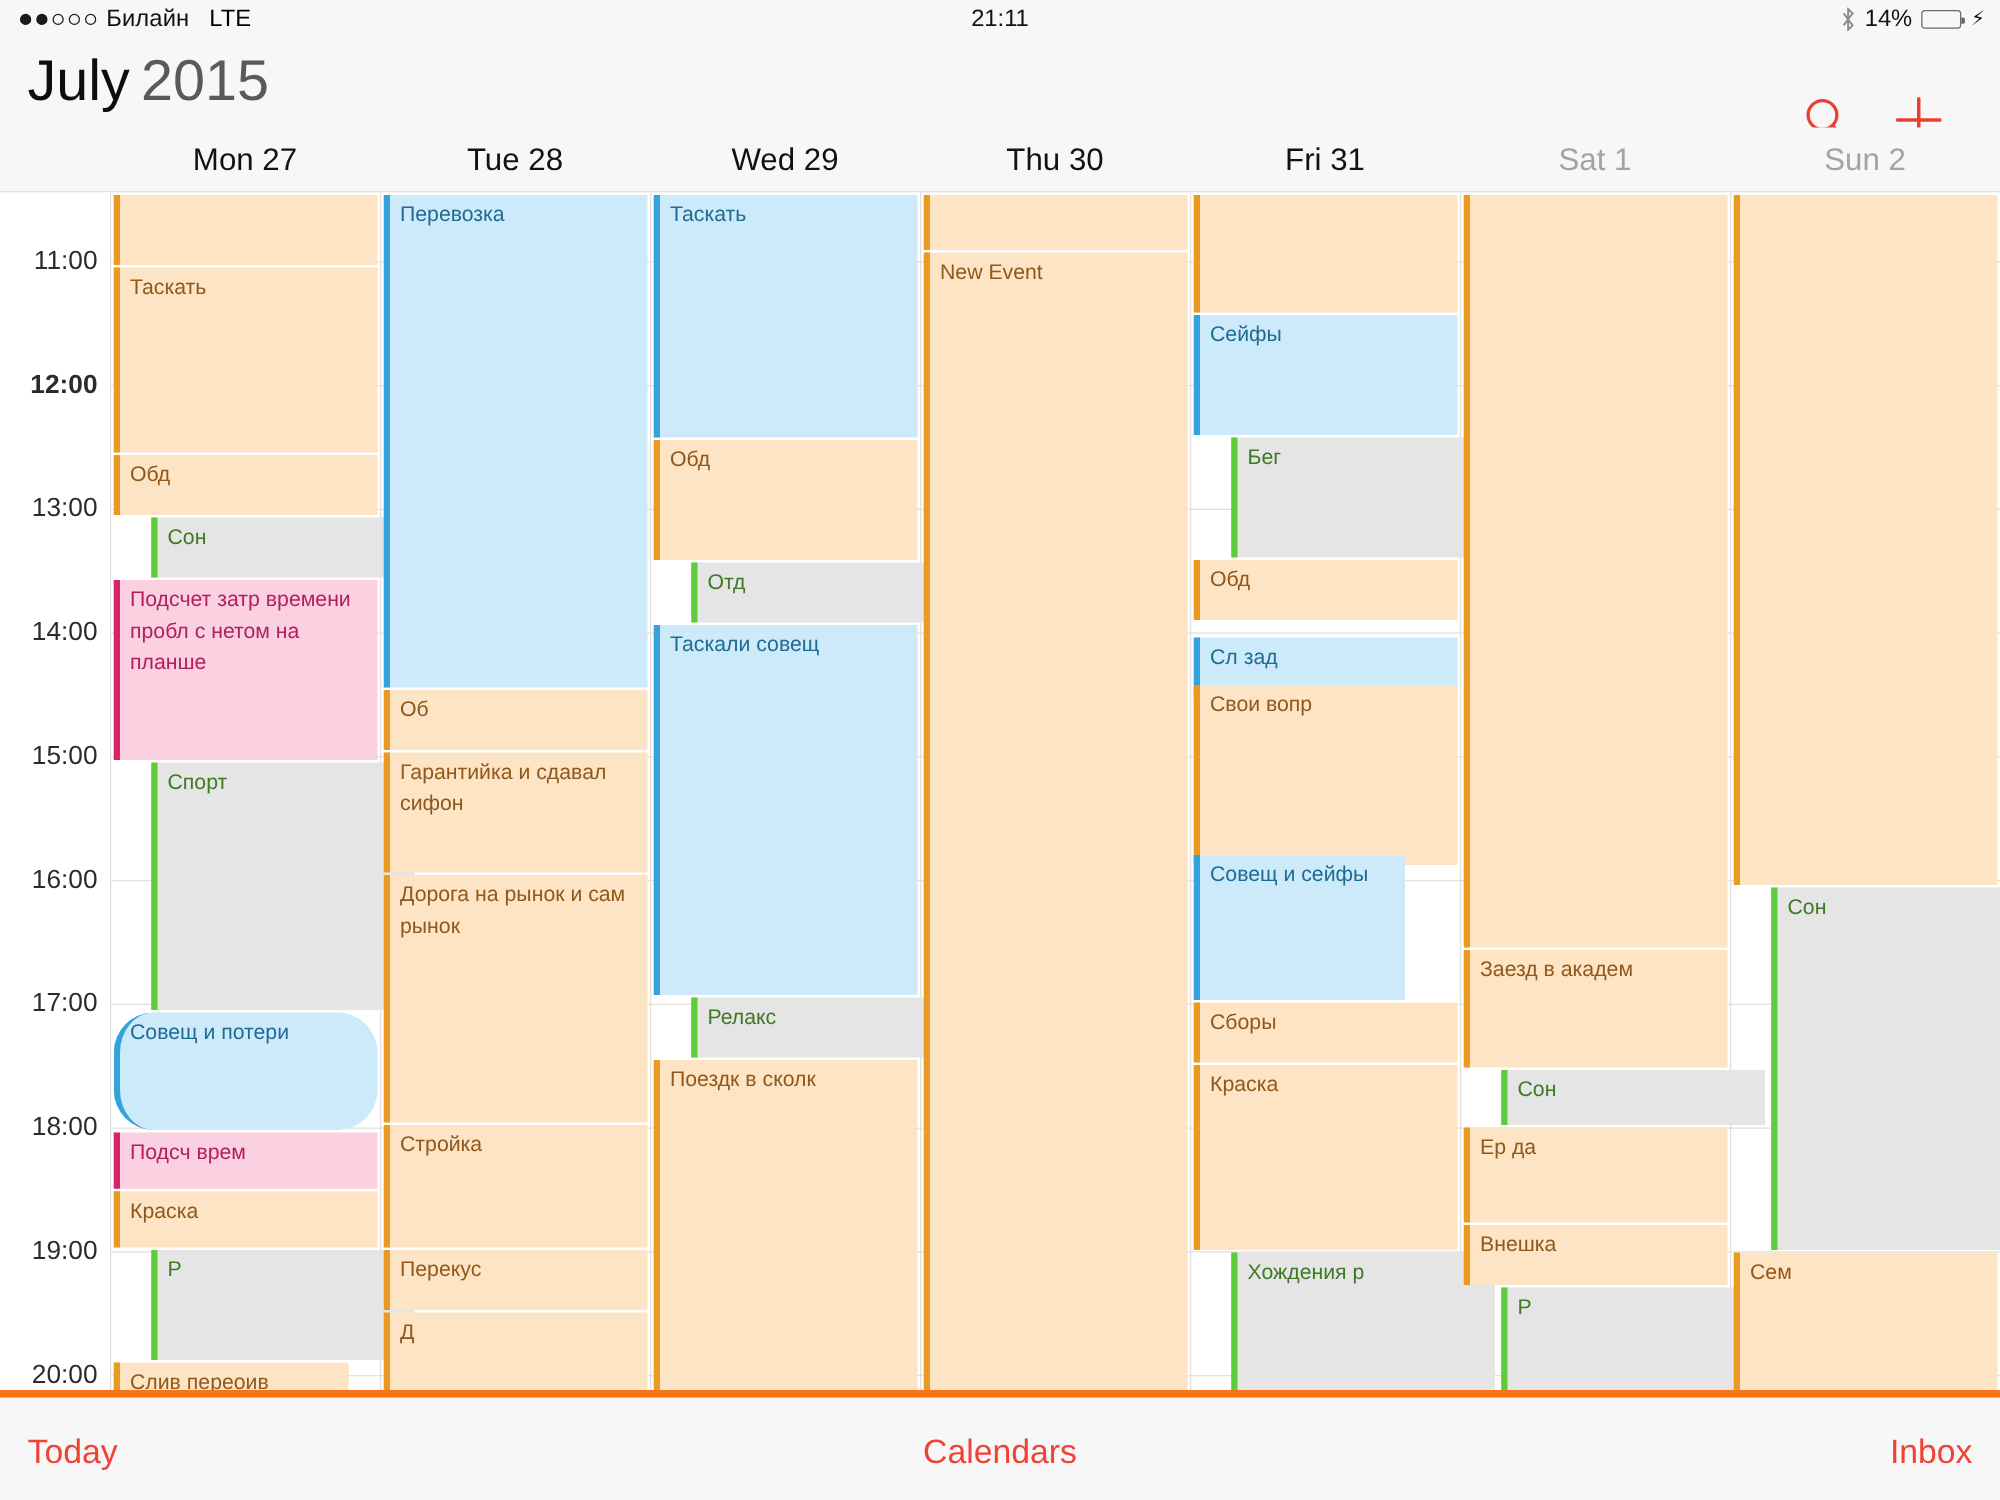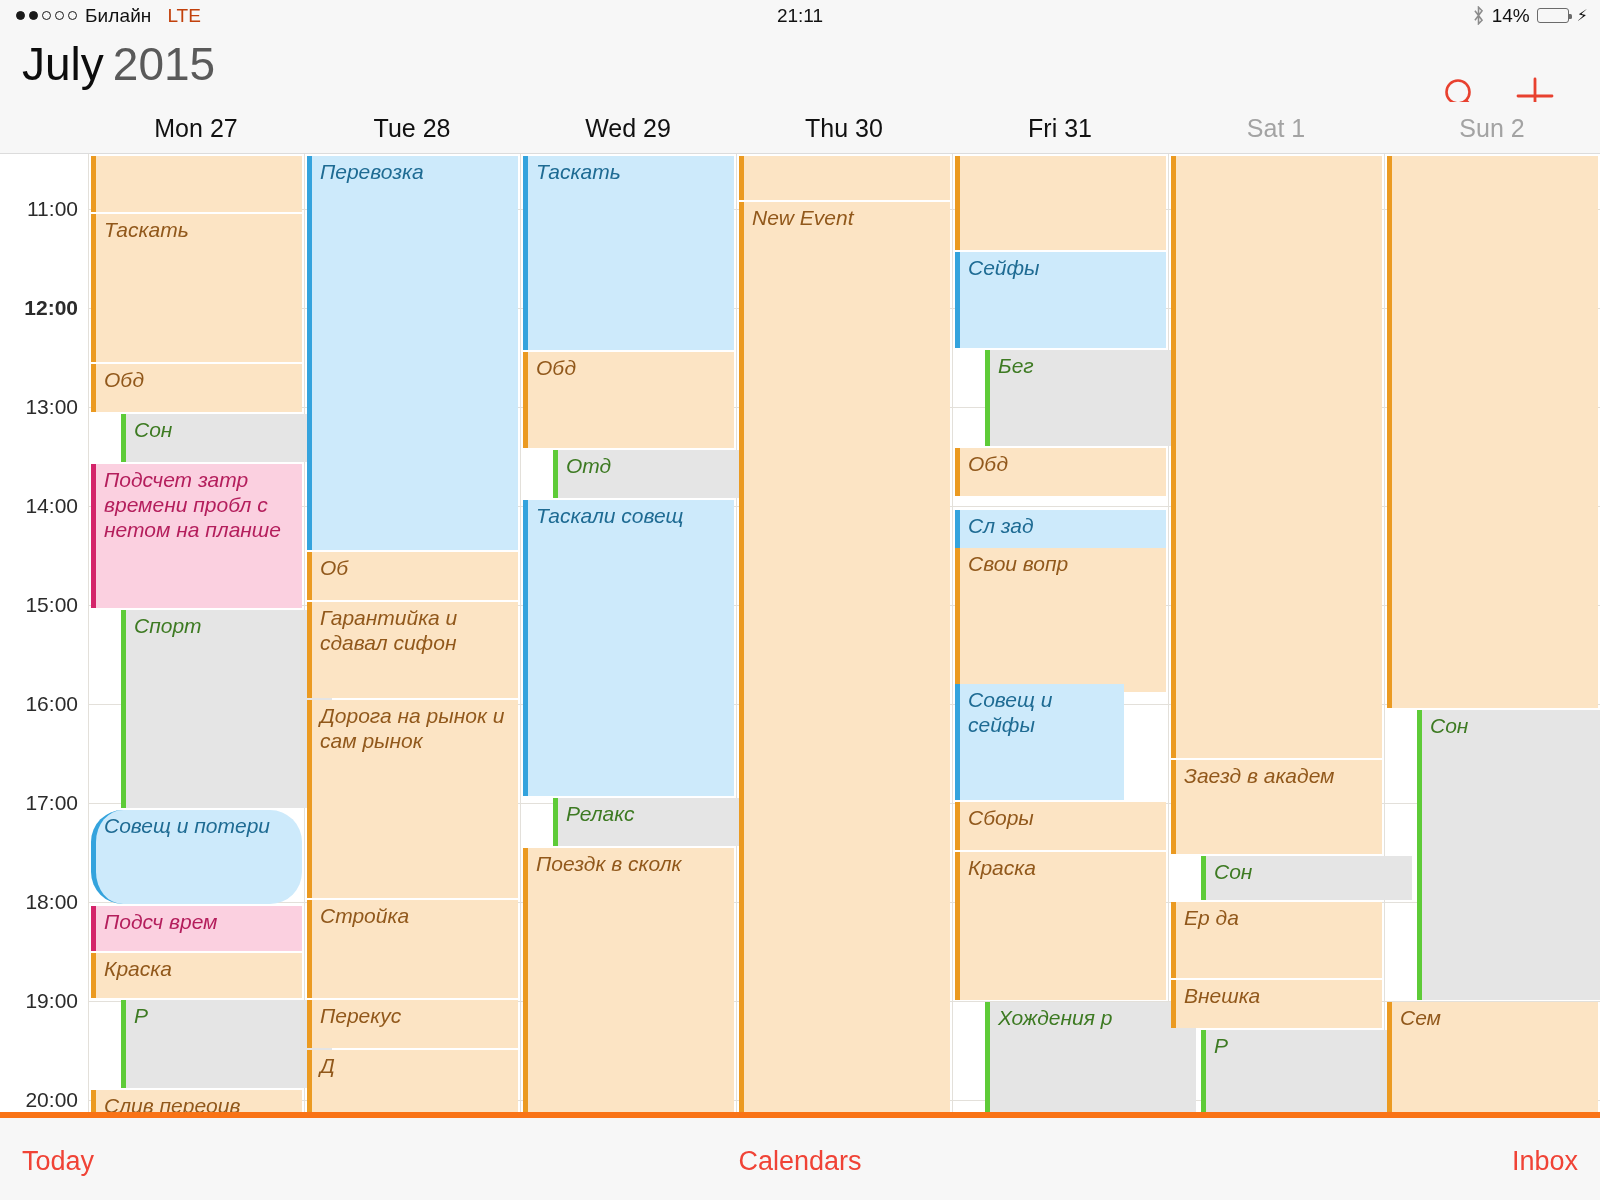--- a/index.html
+++ b/index.html
@@ -14,21 +14,21 @@
   #status-bar {
     position: absolute; left: 0; top: 0; width: 1600px; height: 31px;
     background: #f7f7f7;
     display: flex; align-items: center;
   }
   #status-left { position: absolute; left: 16px; display: flex; align-items: center; gap: 8px; }
   .dots { display: flex; align-items: center; gap: 4px; }
   .dot { width: 9px; height: 9px; border-radius: 50%; border: 1.3px solid #1a1a1a; }
   .dot.filled { background: #1a1a1a; }
   #carrier { font-size: 19px; color: #111; letter-spacing: .1px; }
-  #radio-tech { font-size: 19px; color: #c2410c; margin-left: 8px; }
+  #radio-tech { font-size: 19px; color: #000000; margin-left: 8px; }
   #status-center {
     position: absolute; left: 0; width: 1600px; text-align: center;
     font-size: 19px; color: #111; font-weight: 400;
   }
   #status-right {
     position: absolute; right: 12px; display: flex; align-items: center; gap: 7px;
   }
   #bt-icon { width: 13px; height: 19px; }
   #battery-pct { font-size: 19px; color: #111; }
   .batt-shell {
@@ -102,21 +102,21 @@
   }
   .col-line {
     position: absolute; top: 0; width: 1px; height: 958px; background: #e3e0da;
   }
 
   
   .event {
     position: absolute; overflow: hidden;
     border-left-style: solid; border-left-width: 5px;
     padding: 3px 0 16px 8px;
-    font-size: 21px; line-height: 25px; font-style: italic;
+    font-size: 17px; line-height: 25px;
   }
   .event .etitle { display: block; white-space: pre-wrap; }
 
   .ev-orange { background: #fce4c4; border-left-color: #eb9a21; color: #91581b; }
   .ev-blue   { background: #cdeafb; border-left-color: #34a3dd; color: #1e6b93; }
   .ev-green  { background: #e5e5e5; border-left-color: #5ecb38; color: #3d7a22; margin-left: 30px; }
   .ev-pink   { background: #fbd0e0; border-left-color: #d4246a; color: #b41e5c; }
 
   
   #toolbar {
@@ -235,21 +235,21 @@
       </div>
       <div class="event ev-pink" style="left: 91px; width: 211px; top: 752px; height: 45px;">
         <span class="etitle">Подсч врем</span>
       </div>
       <div class="event ev-orange" style="left: 91px; width: 211px; top: 799px; height: 45px;">
         <span class="etitle">Краска</span>
       </div>
       <div class="event ev-green" style="left: 91px; width: 211px; top: 846px; height: 88px;">
         <span class="etitle">Р</span>
       </div>
-      <div class="event ev-orange" style="left: 91px; width: 211px; top: 936px; height: 22px;">
+      <div class="event ev-orange" style="left: 91px; width: 188px; top: 936px; height: 22px;">
         <span class="etitle">Слив переоив</span>
       </div>
       <div class="event ev-blue" style="left: 307px; width: 211px; top: 2px; height: 394px;">
         <span class="etitle">Перевозка</span>
       </div>
       <div class="event ev-orange" style="left: 307px; width: 211px; top: 398px; height: 48px;">
         <span class="etitle">Об</span>
       </div>
       <div class="event ev-orange" style="left: 307px; width: 211px; top: 448px; height: 96px;">
         <span class="etitle">Гарантийка и сдавал сифон</span>

